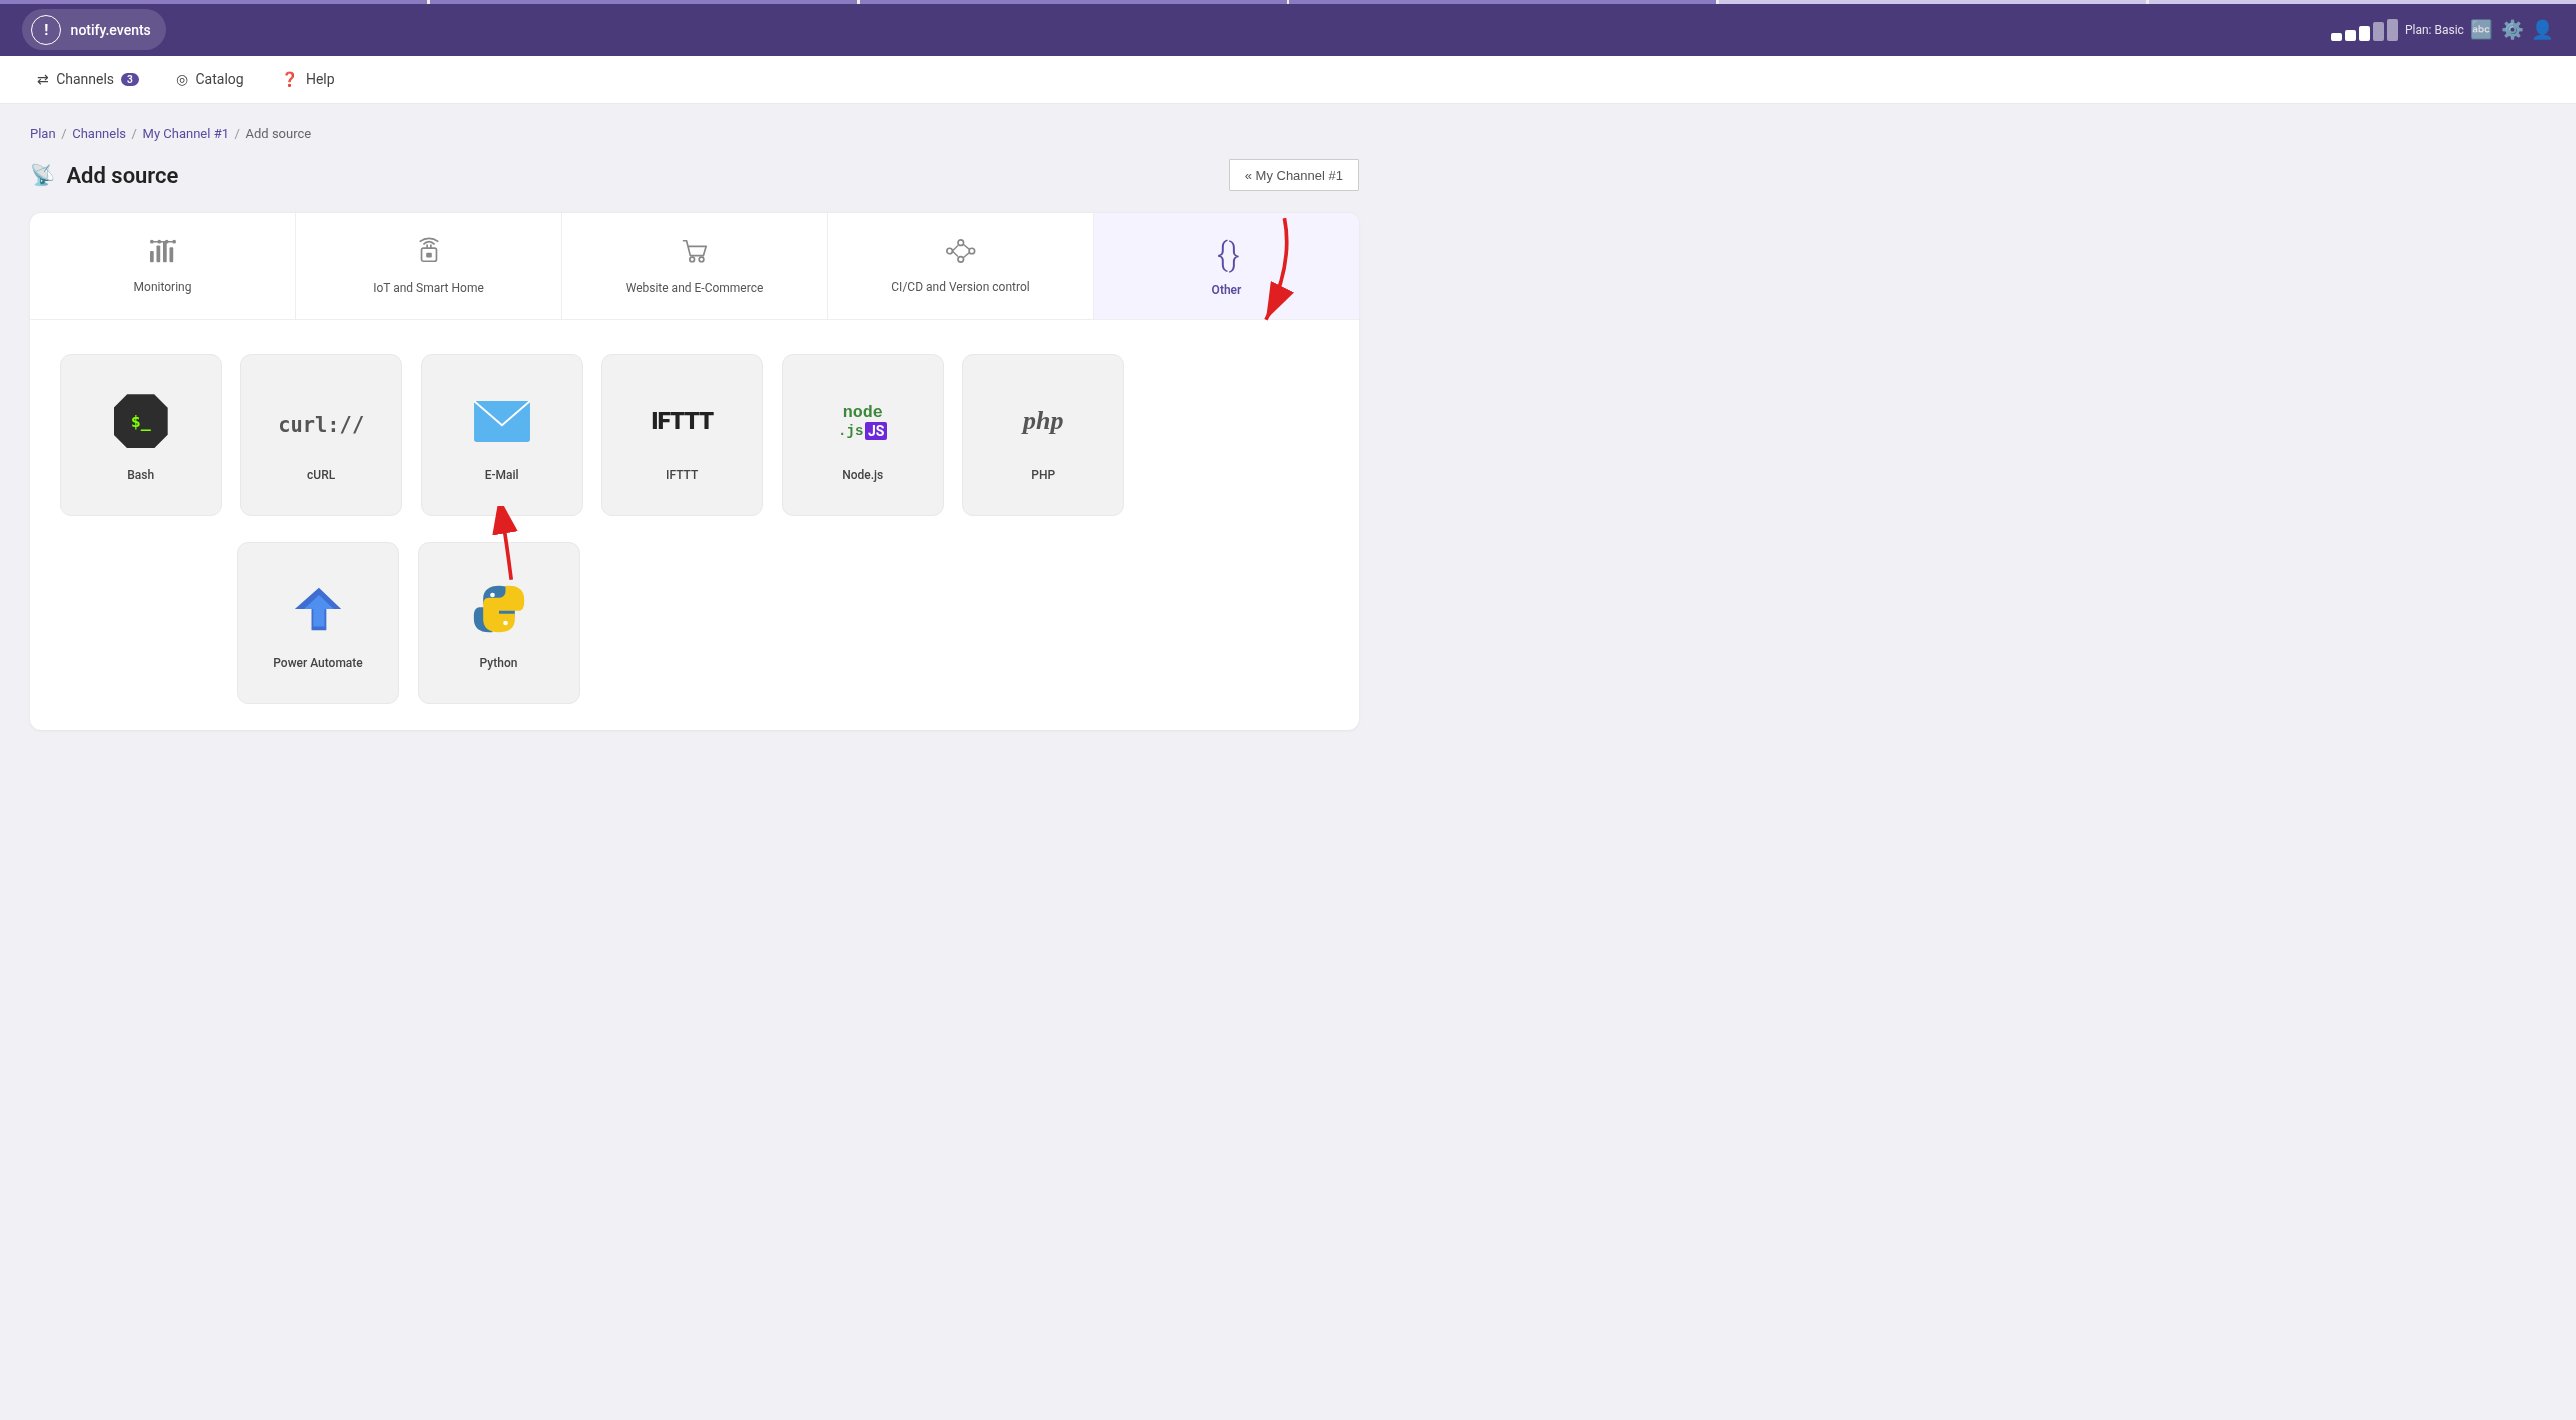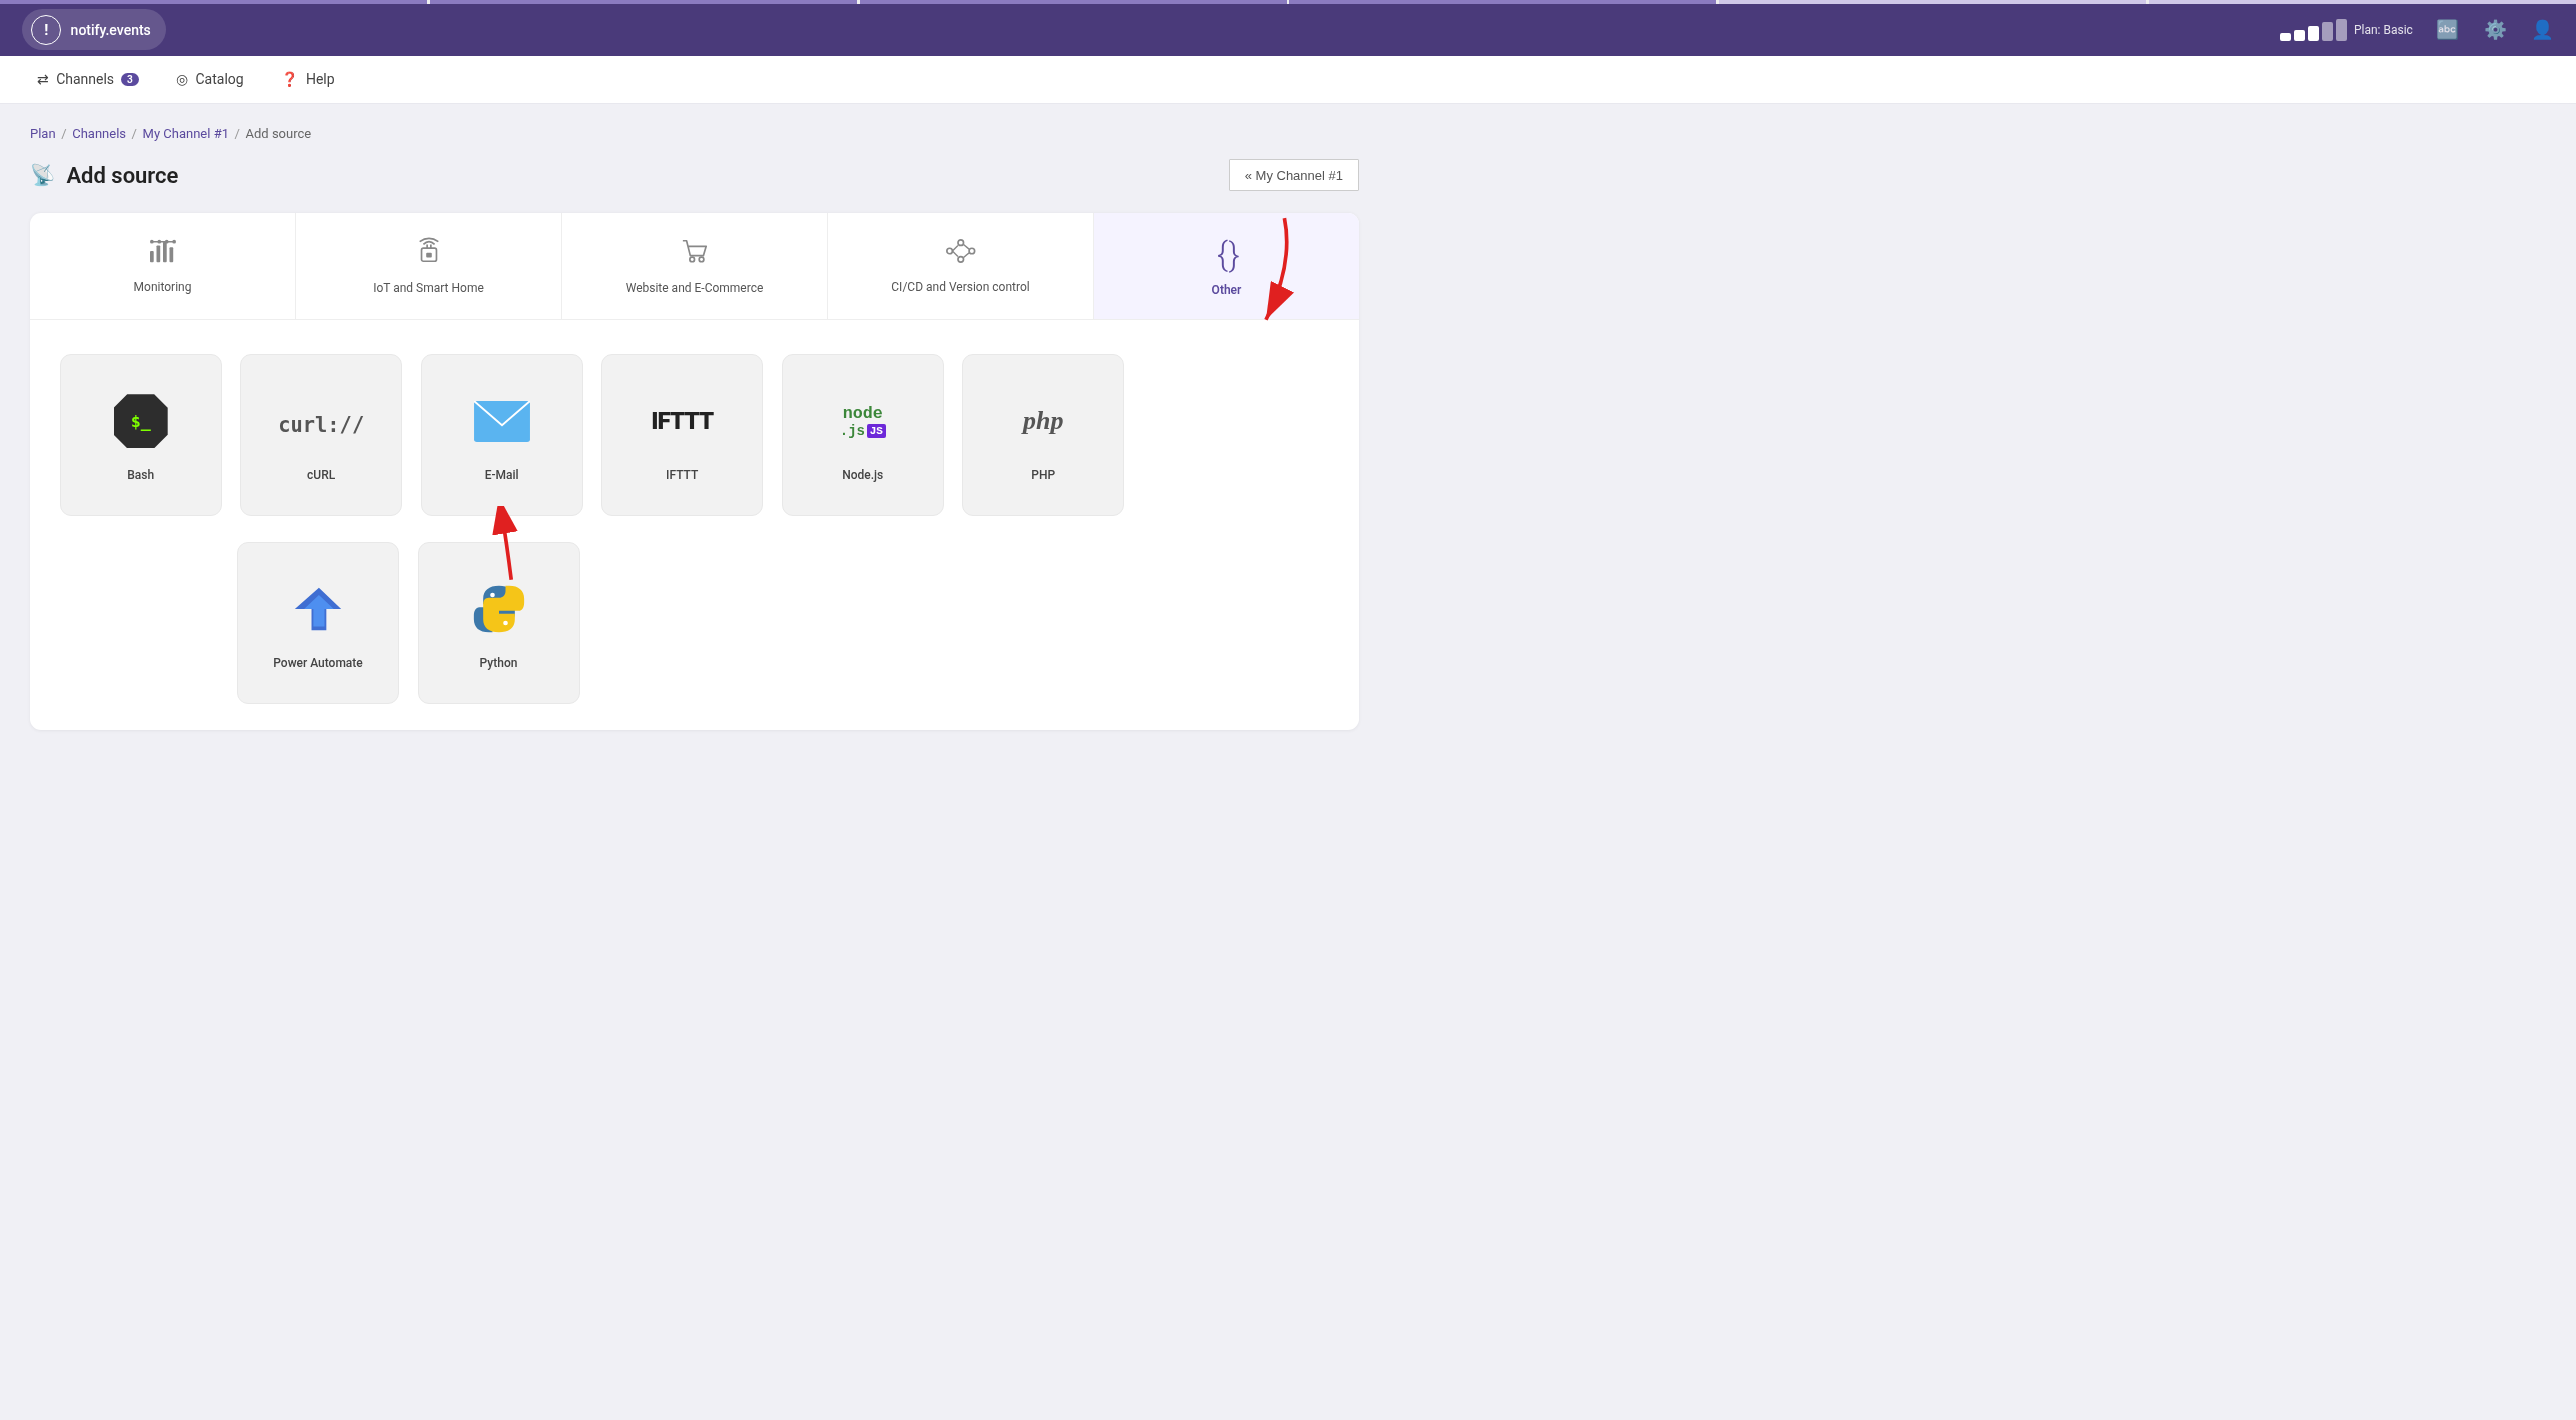--- a/index.html
+++ b/index.html
@@ -27,21 +27,21 @@
       width: 30px; height: 30px;
       border-radius: 50%;
       border: 1.9px solid white;
       display: flex; align-items: center; justify-content: center;
       color: white; font-size: 15px; font-weight: bold;
     }
     .logo-text {
       color: white; font-size: 14px; font-weight: 500;
     }
     .header-right {
-      display: flex; align-items: flex-start; gap: 24px;
+      display: flex; align-items: flex-start; gap: 7px;
     }
     .plan-indicator {
       display: flex; align-items: center; gap: 7.4px;
     }
     .plan-bars {
       display: flex; gap: 2.8px; align-items: flex-end;
     }
     .plan-bar {
       width: 11px; background: rgba(255,255,255,0.5); border-radius: 1.9px;
     }
@@ -420,21 +420,21 @@
           <span class="source-card-label">IFTTT</span>
         </div>
 
 
         <div class="source-card">
           <div class="source-card-icon">
             <div style="text-align:center;">
               <div class="nodejs-text">node</div>
               <div style="display:flex;align-items:center;gap:1.9px;">
                 <span class="nodejs-text" style="font-size:14px;">.js</span>
-                <span style="background:#6d28d9;color:white;font-size:11px;padding:0.9px 2.8px;border-radius:1.9px;font-weight:700;font-family:Liberation Mono, monospace;">JS</span>
+                <span style="background:#6d28d9;color:white;font-size:14px;padding:0.9px 2.8px;border-radius:1.9px;font-weight:700;">JS</span>
               </div>
             </div>
           </div>
           <span class="source-card-label">Node.js</span>
         </div>
 
         <div class="source-card">
           <div class="source-card-icon">
             <span class="php-text">php</span>
           </div>

